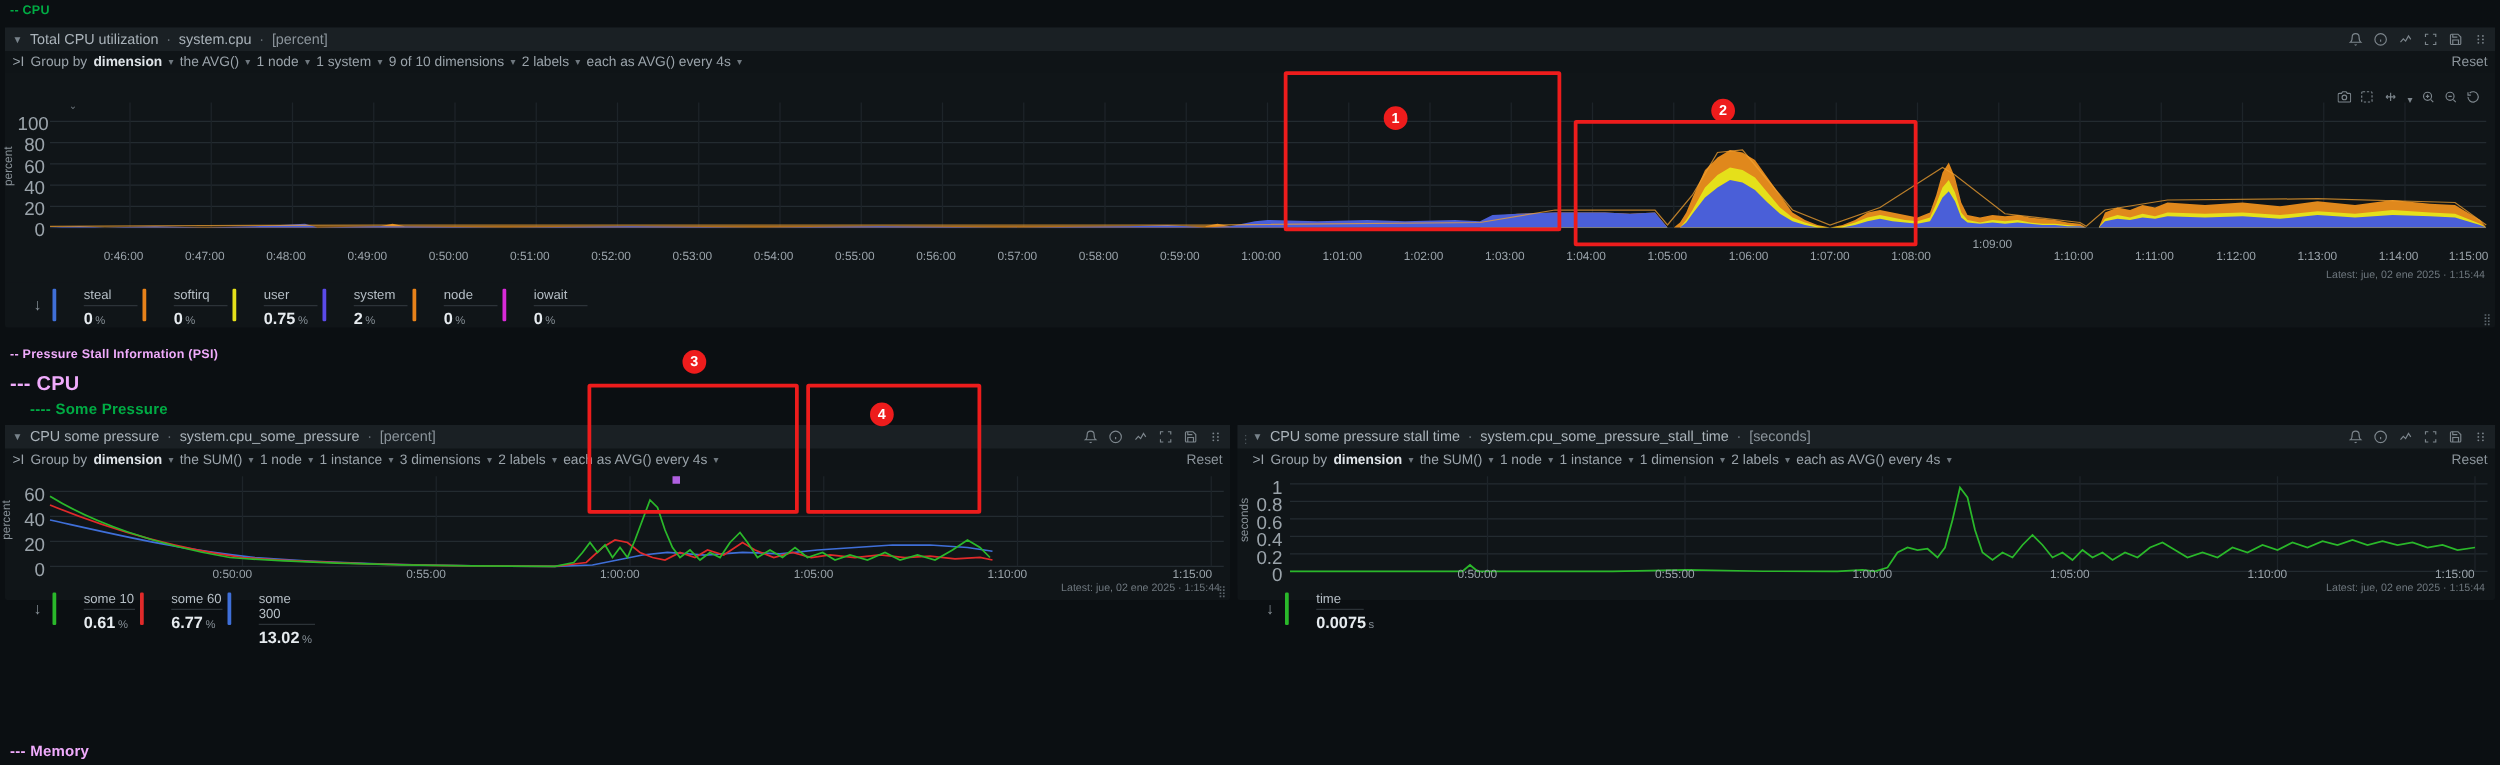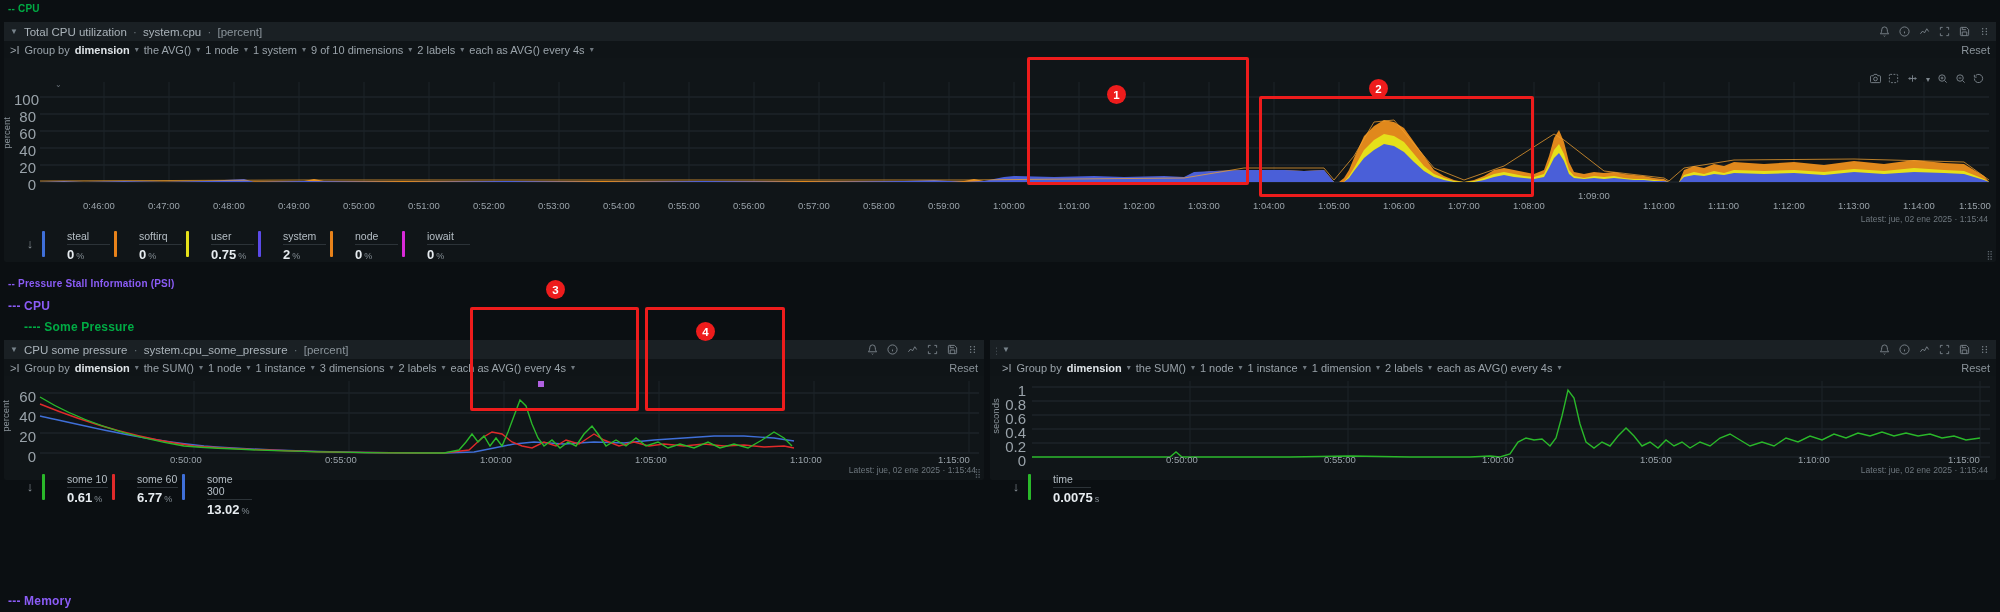--- a/index.html
+++ b/index.html
@@ -8,21 +8,21 @@
     background: #0b0f12;
     font-family: "Liberation Sans", sans-serif;
     color: #c8cdd2;
     overflow: hidden;
   }
   .page { position: relative; width: 2000px; height: 612px; background: #0b0f12; }
 
   
   .sec-head { font-size: 10px; font-weight: 700; letter-spacing: .2px; padding-left: 4px; }
   .sec-green { color: #00ab44; }
-  .sec-grey  { color: #8b5cf6; }
+  .sec-grey  { color: #f0abfc; }
 
   
   .card { background: #101518; border-radius: 2px; position: relative; }
   .card-head {
     display: flex; align-items: center; height: 19px;
     background: #1a2024; padding: 0 6px; gap: 6px;
   }
   .card-title { font-size: 11.5px; color: #aab3ba; white-space: nowrap; }
   .card-title .dot { color: #6d767d; margin: 0 3px; }
   .card-title .unit { color: #8b949b; }
@@ -336,21 +336,21 @@
         <span class="lg-bar" style="background:#d92ad9;"></span>
         <div class="lg-name">iowait</div>
         <div class="lg-val"><span>0</span><span class="u">%</span></div>
       </div>
     </div>
 
     <span class="resize-dots" style="right:4px;bottom:2px;">⣿</span>
   </div>
 
   <div class="sec-head sec-grey" style="position:absolute;left:4px;top:278px;">-- Pressure Stall Information (PSI)</div>
-  <div class="sec-head sec-grey" style="position:absolute;left:4px;top:299px;font-size:12px;">--- CPU</div>
+  <div class="sec-head sec-grey" style="position:absolute;left:4px;top:299px;font-size:16px;">--- CPU</div>
   <div class="sec-head sec-green" style="position:absolute;left:20px;top:320px;font-size:12px;">---- Some Pressure</div>
 
   <div class="card" style="position:absolute;left:4px;top:340px;width:980px;height:140px;">
     <div class="card-head">
       <span class="caret">▼</span>
       <span class="card-title">
         <span>CPU some pressure</span>
         <span class="dot">·</span>
         <span>system.cpu_some_pressure</span>
         <span class="dot">·</span>
@@ -483,20 +483,27 @@
         <div class="lg-val"><span>13.02</span><span class="u">%</span></div>
       </div>
     </div>
     <span class="resize-dots" style="right:4px;bottom:2px;">⣿</span>
   </div>
 
   <div class="card" style="position:absolute;left:990px;top:340px;width:1006px;height:140px;">
     <span class="leftrail" style="left:2px;top:6px;">⋮</span>
     <div class="card-head" style="padding-left:12px;">
       <span class="caret">▼</span>
+      <span class="card-title">
+        <span>CPU some pressure stall time</span>
+        <span class="dot">·</span>
+        <span>system.cpu_some_pressure_stall_time</span>
+        <span class="dot">·</span>
+        <span class="unit">[seconds]</span>
+      </span>
       <span class="head-icons">
         <span>
             <svg width="11" height="11" viewBox="0 0 24 24" fill="none" stroke="currentColor" stroke-width="2">
               <path d="M18 8A6 6 0 0 0 6 8c0 7-3 9-3 9h18s-3-2-3-9"></path>
               <path d="M13.7 21a2 2 0 0 1-3.4 0"></path>
             </svg>
           </span>
         <span>
             <svg width="11" height="11" viewBox="0 0 24 24" fill="none" stroke="currentColor" stroke-width="2">
               <circle cx="12" cy="12" r="10"></circle>

